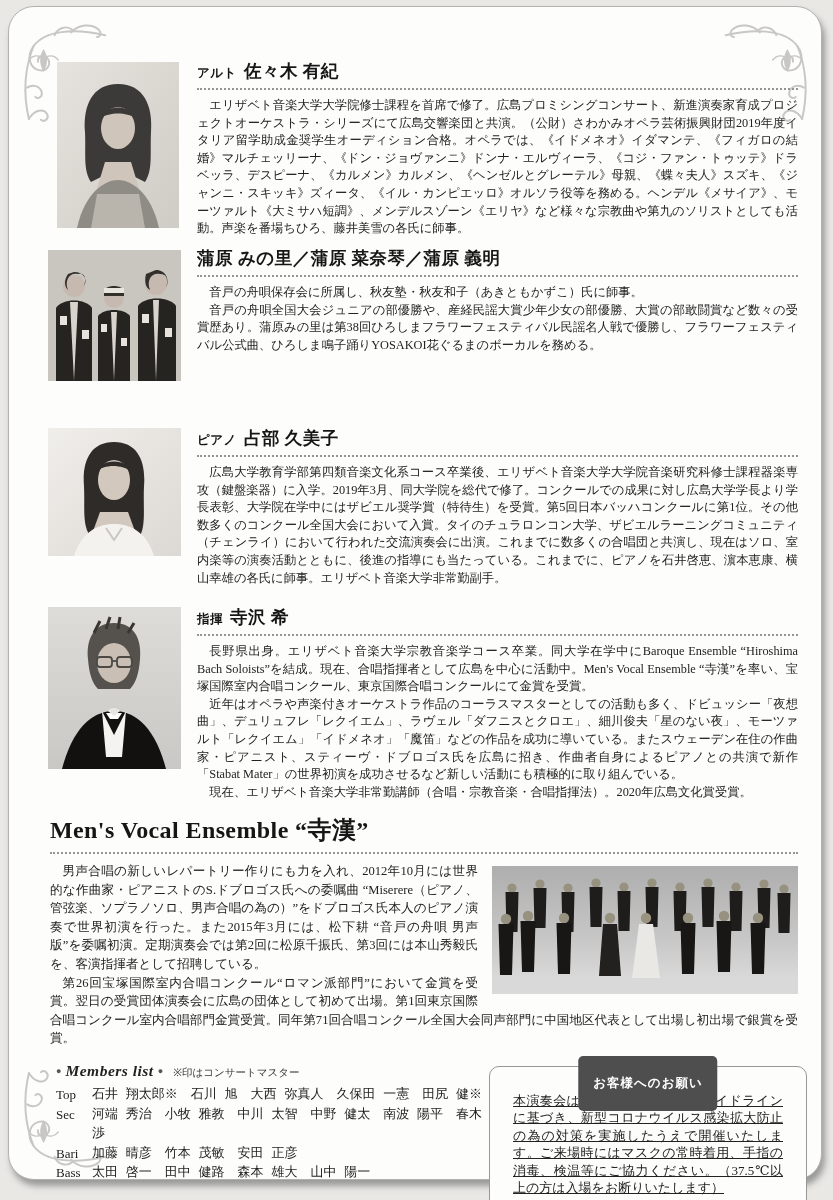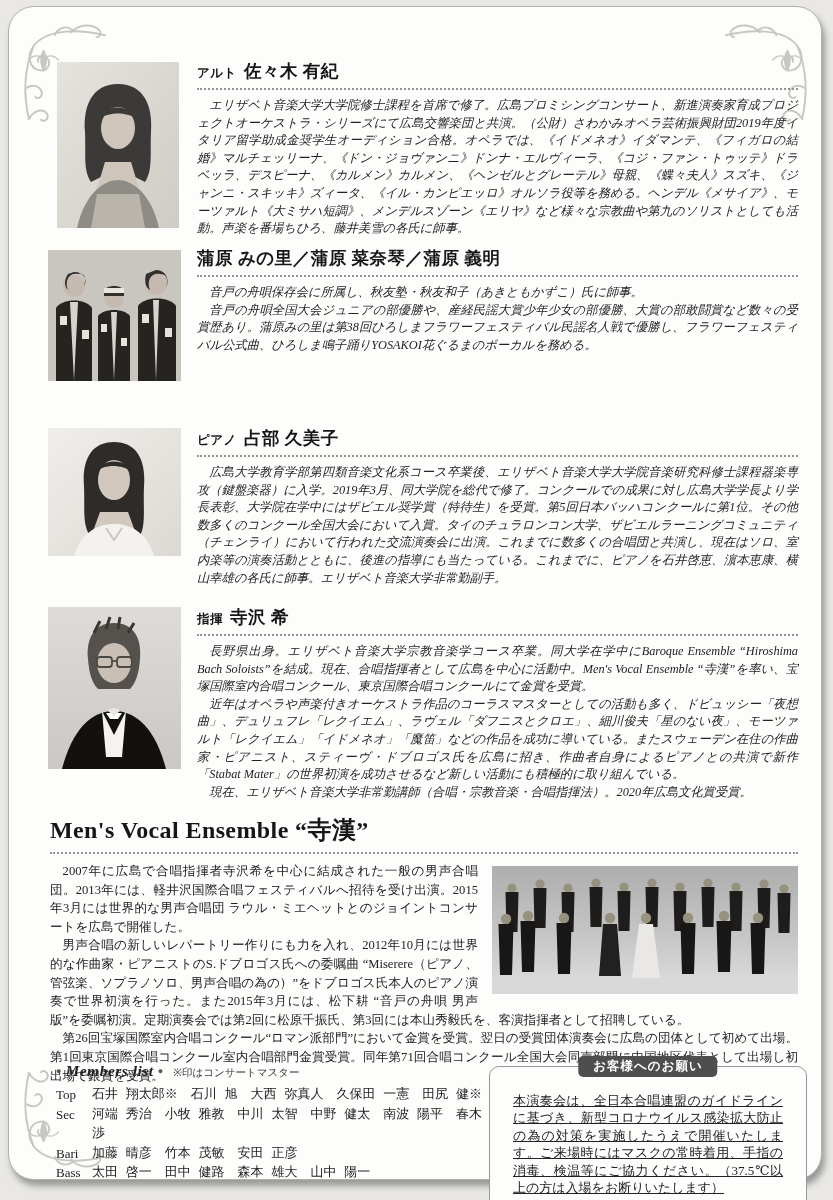--- a/index.html
+++ b/index.html
@@ -23,21 +23,21 @@
   .profile-text{position:absolute;width:601px;left:197px;}
   .sec-title{
     margin:0;padding:0 0 5px 0;border-bottom:2px dotted #949494;
     font-weight:bold;color:#161616;letter-spacing:.5px;
   }
   .sec-title .role{font-size:12.5px;margin-right:7px;text-align:right;}
   .sec-title .name{font-size:17.5px;}
   .bio{margin-top:7px;}
   .bio p{
     margin:0;font-size:12.3px;line-height:17.6px;
-    text-align:justify;text-indent:1em;color:#222;font-style:italic;
+    text-align:justify;text-indent:1em;color:#222;
   }
   .photo{position:absolute;overflow:hidden;background:#d8d6d2;}
   .photo svg{display:block;width:100%;height:100%;}
 
   .ens{position:absolute;left:50px;top:814px;width:748px;}
   .ens-title{
     margin:0;padding:0 0 6px 0;border-bottom:2px dotted #949494;
     font-weight:bold;font-size:24px;color:#161616;letter-spacing:.4px;
   }
   .ens-body{margin-top:8px;}
@@ -59,21 +59,21 @@
   .mrow .names{white-space:pre-wrap;font-family:Liberation Mono, monospace;}
 
   .notice{
     position:absolute;left:489px;top:1066px;width:318px;
     border:1.2px solid #979797;border-radius:10px;
     padding:13px 11px 9px 11px;box-sizing:border-box;background:#fdfdfc;
   }
   .notice-badge{
     position:absolute;top:-11px;left:50%;transform:translateX(-50%);
     background:#4e4e4e;color:#fff;font-size:12.5px;font-weight:bold;
-    padding:2px 15px;border-radius:5px;white-space:nowrap;letter-spacing:1px;
+    padding:19px 15px;border-radius:5px;white-space:nowrap;letter-spacing:1px;
   }
   .notice-body{font-size:13px;line-height:17.4px;text-align:justify;color:#222;margin:12px;text-decoration:underline;}
 </style>
 </head>
 <body>
 
 <div class="card"></div>
 
 <svg class="ornament orn-tl" viewBox="0 0 100 110" fill="none" stroke="currentColor" stroke-width="2.1" stroke-linecap="round">
   <path d="M97,15 C62,7 31,10 19,27 C11,38 15,51 25,53 C34,55 39,46 34,40 C30,35 23,38 24,44"></path>
@@ -272,21 +272,20 @@
         <g>
             <circle cx="118" cy="52" r="5.2" fill="#97917f"></circle>
             <path d="M111,58 L125,58 L129,110 L107,110 Z" fill="#222120"></path>
           </g>
         <g>
             <circle cx="154" cy="52" r="5.2" fill="#9a947f"></circle>
             <path d="M147,58 L161,58 L168,112 L140,112 Z" fill="#e9e8e4"></path>
           </g>
       </svg>
     </div>
-    <p>2007年に広島で合唱指揮者寺沢希を中心に結成された一般の男声合唱団。2013年には、軽井沢国際合唱フェスティバルへ招待を受け出演。2015年3月には世界的な男声合唱団 ラウル・ミエヘットとのジョイントコンサートを広島で開催した。</p>
     <p>男声合唱の新しいレパートリー作りにも力を入れ、2012年10月には世界的な作曲家・ピアニストのS.ドブロゴス氏への委嘱曲 “Miserere（ピアノ、管弦楽、ソプラノソロ、男声合唱の為の）”をドブロゴス氏本人のピアノ演奏で世界初演を行った。また2015年3月には、松下耕 “音戸の舟唄 男声版”を委嘱初演。定期演奏会では第2回に松原千振氏、第3回には本山秀毅氏を、客演指揮者として招聘している。</p>
     <p>第26回宝塚国際室内合唱コンクール“ロマン派部門”において金賞を受賞。翌日の受賞団体演奏会に広島の団体として初めて出場。第1回東京国際合唱コンクール室内合唱部門金賞受賞。同年第71回合唱コンクール全国大会同声部門に中国地区代表として出場し初出場で銀賞を受賞。</p>
   </div>
 </div>
 
 <div class="members">
   <div class="members-head">
     <span class="bullet">●</span><span class="script">Members list</span><span class="bullet">●</span><span class="note">※印はコンサートマスター</span>
   </div>
   <div class="members-rows">

